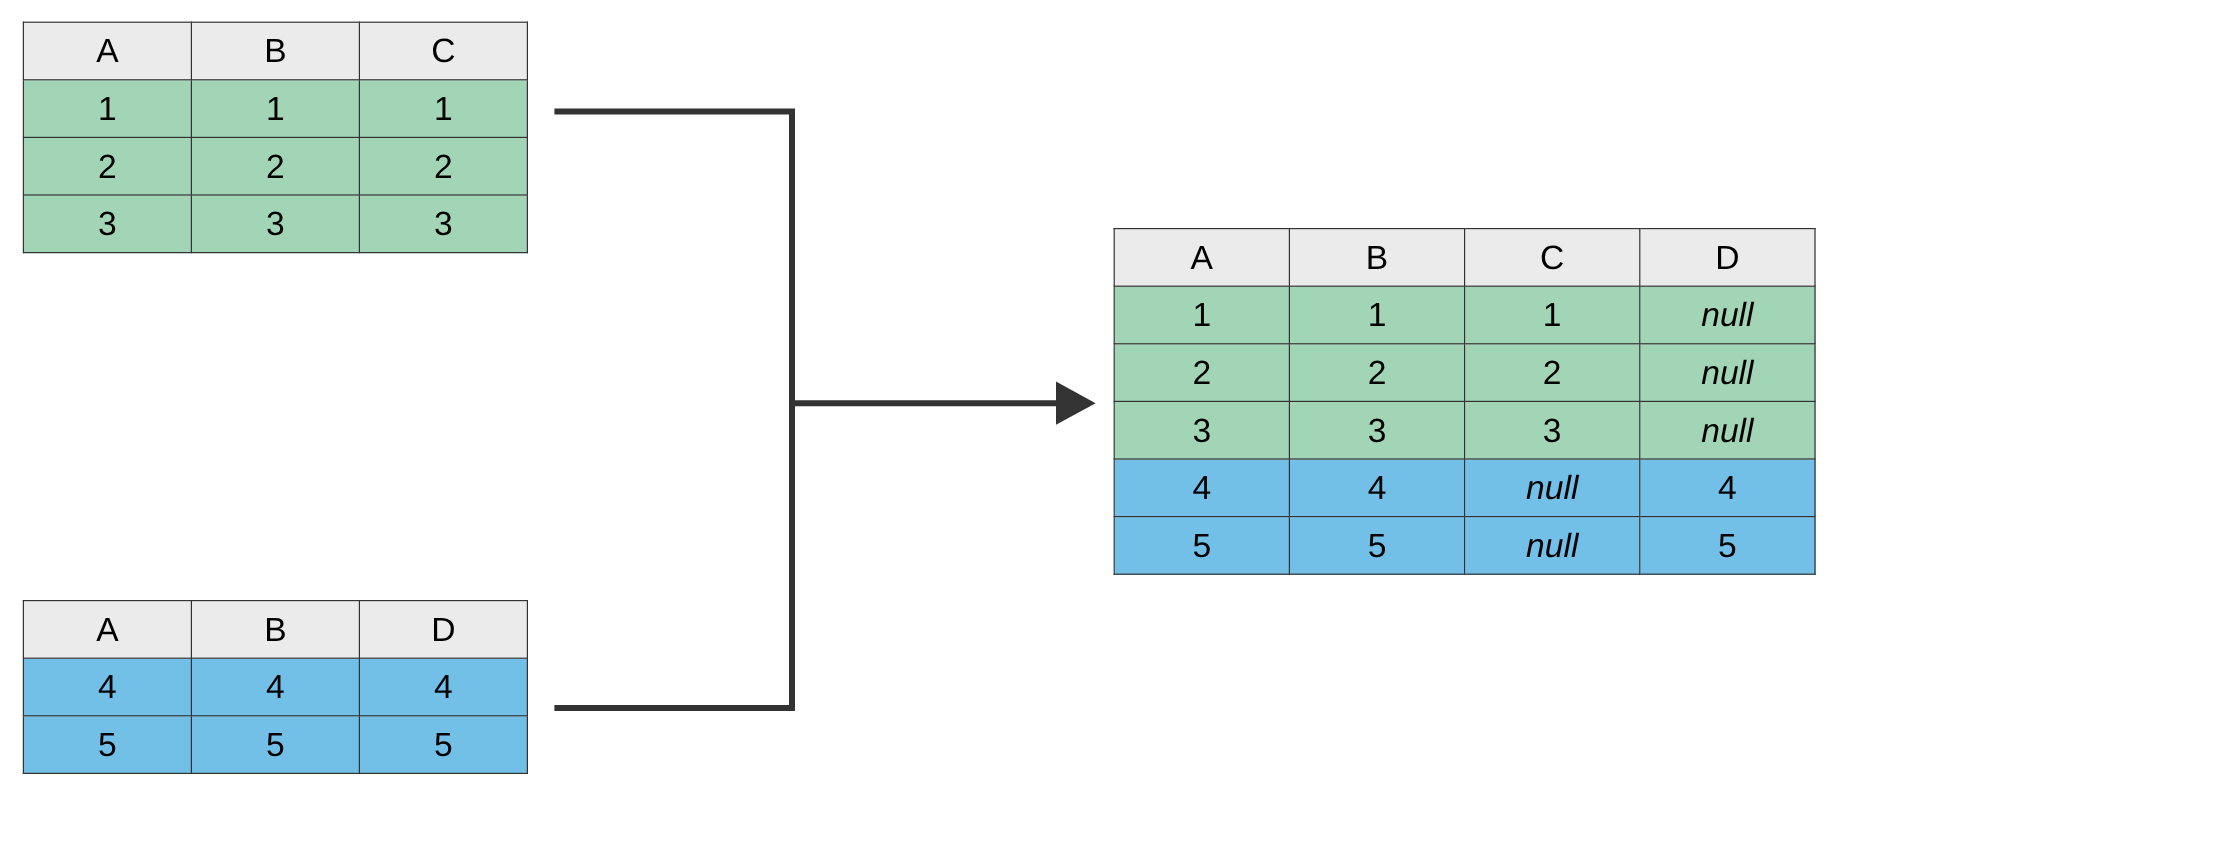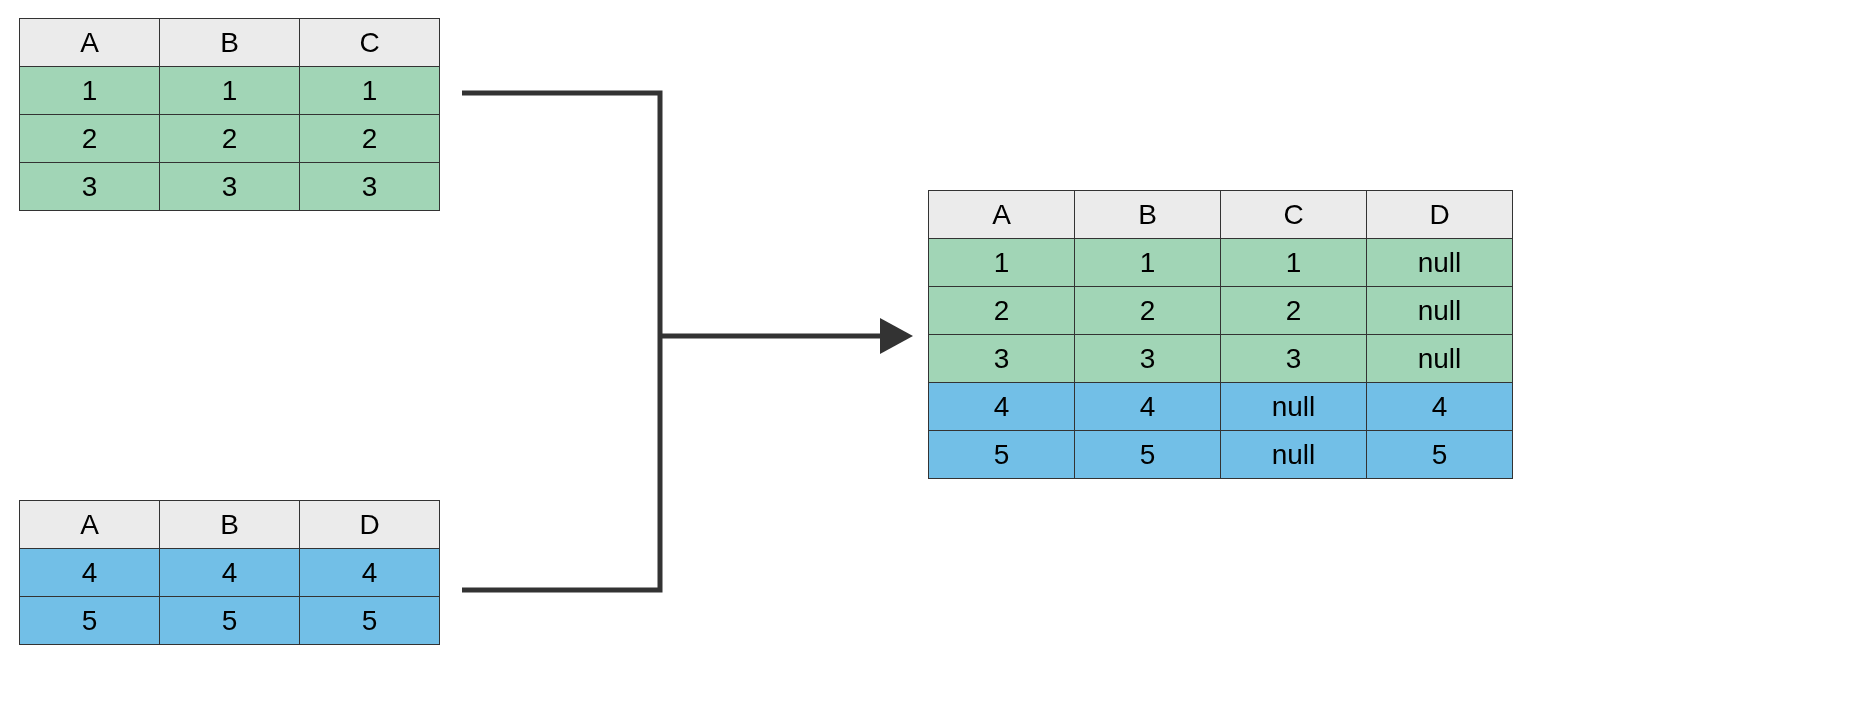--- a/index.html
+++ b/index.html
@@ -23,21 +23,21 @@
       vertical-align: middle;
       padding: 0;
       line-height: 1;
     }
     .hdr {
       background: #ebebeb;
       font-weight: 400;
     }
     .green { background: #a1d5b6; }
     .blue { background: #72bfe7; }
-    .nullv { }
+    .nullv { font-style: italic; }
     .w140 { width: 140px; }
     .w146 { width: 146px; }
     .t1 { top: 18px; left: 19px; }
     .t2 { top: 500px; left: 19px; }
     .t3 { top: 190px; left: 928px; }
     svg.conn {
       position: absolute;
       top: 90px;
       left: 460px;
       width: 455px;

